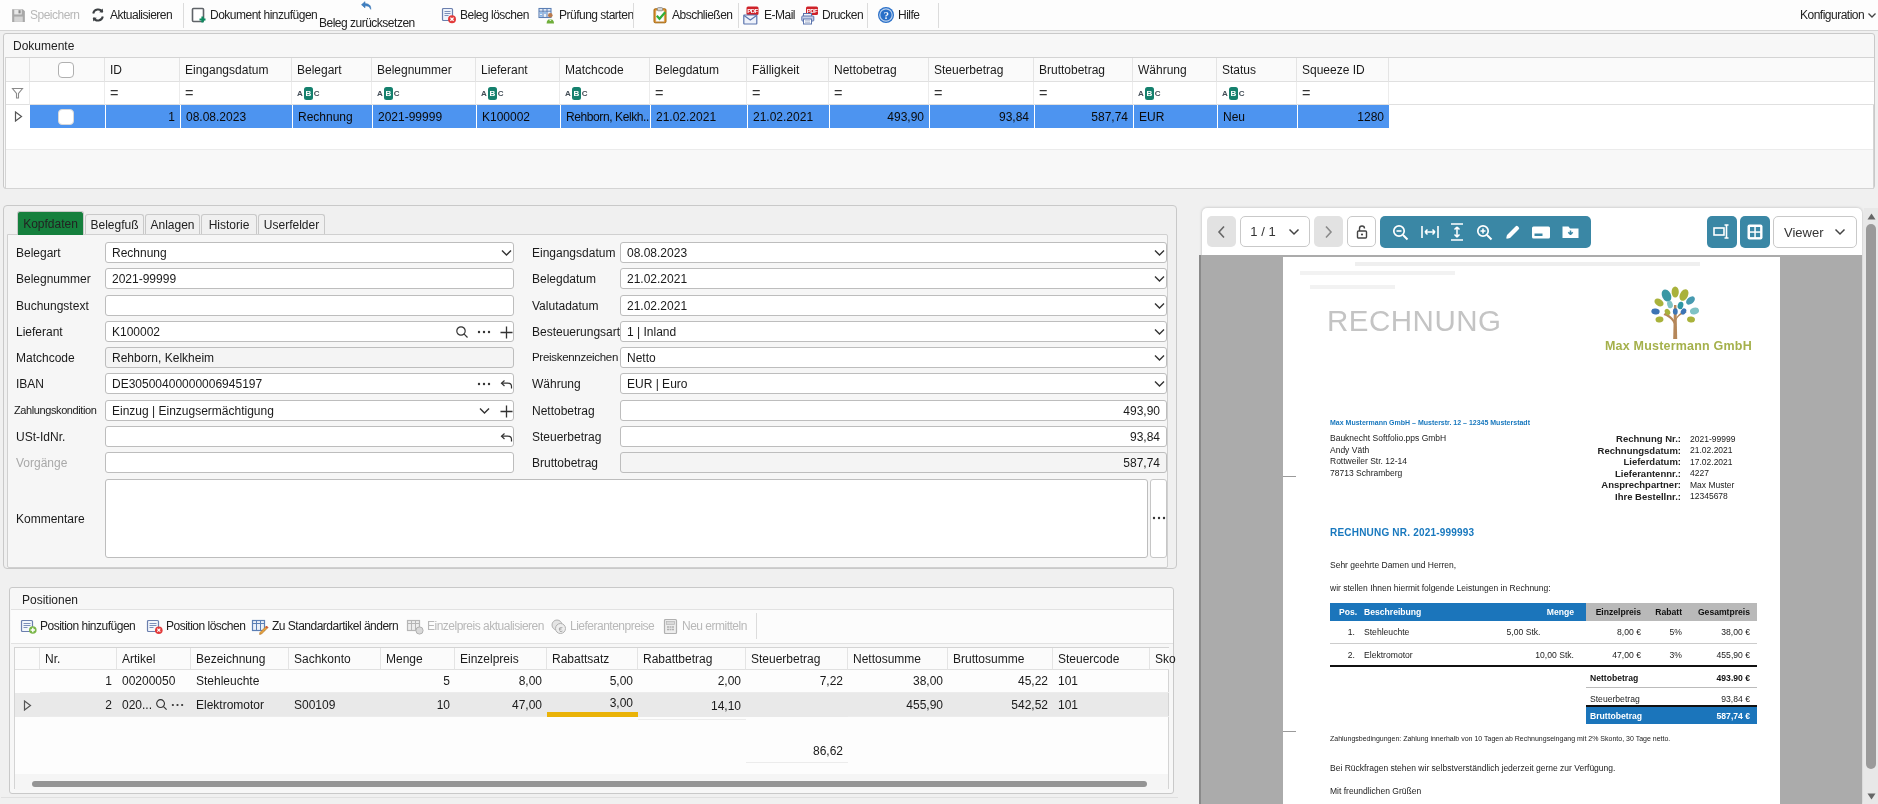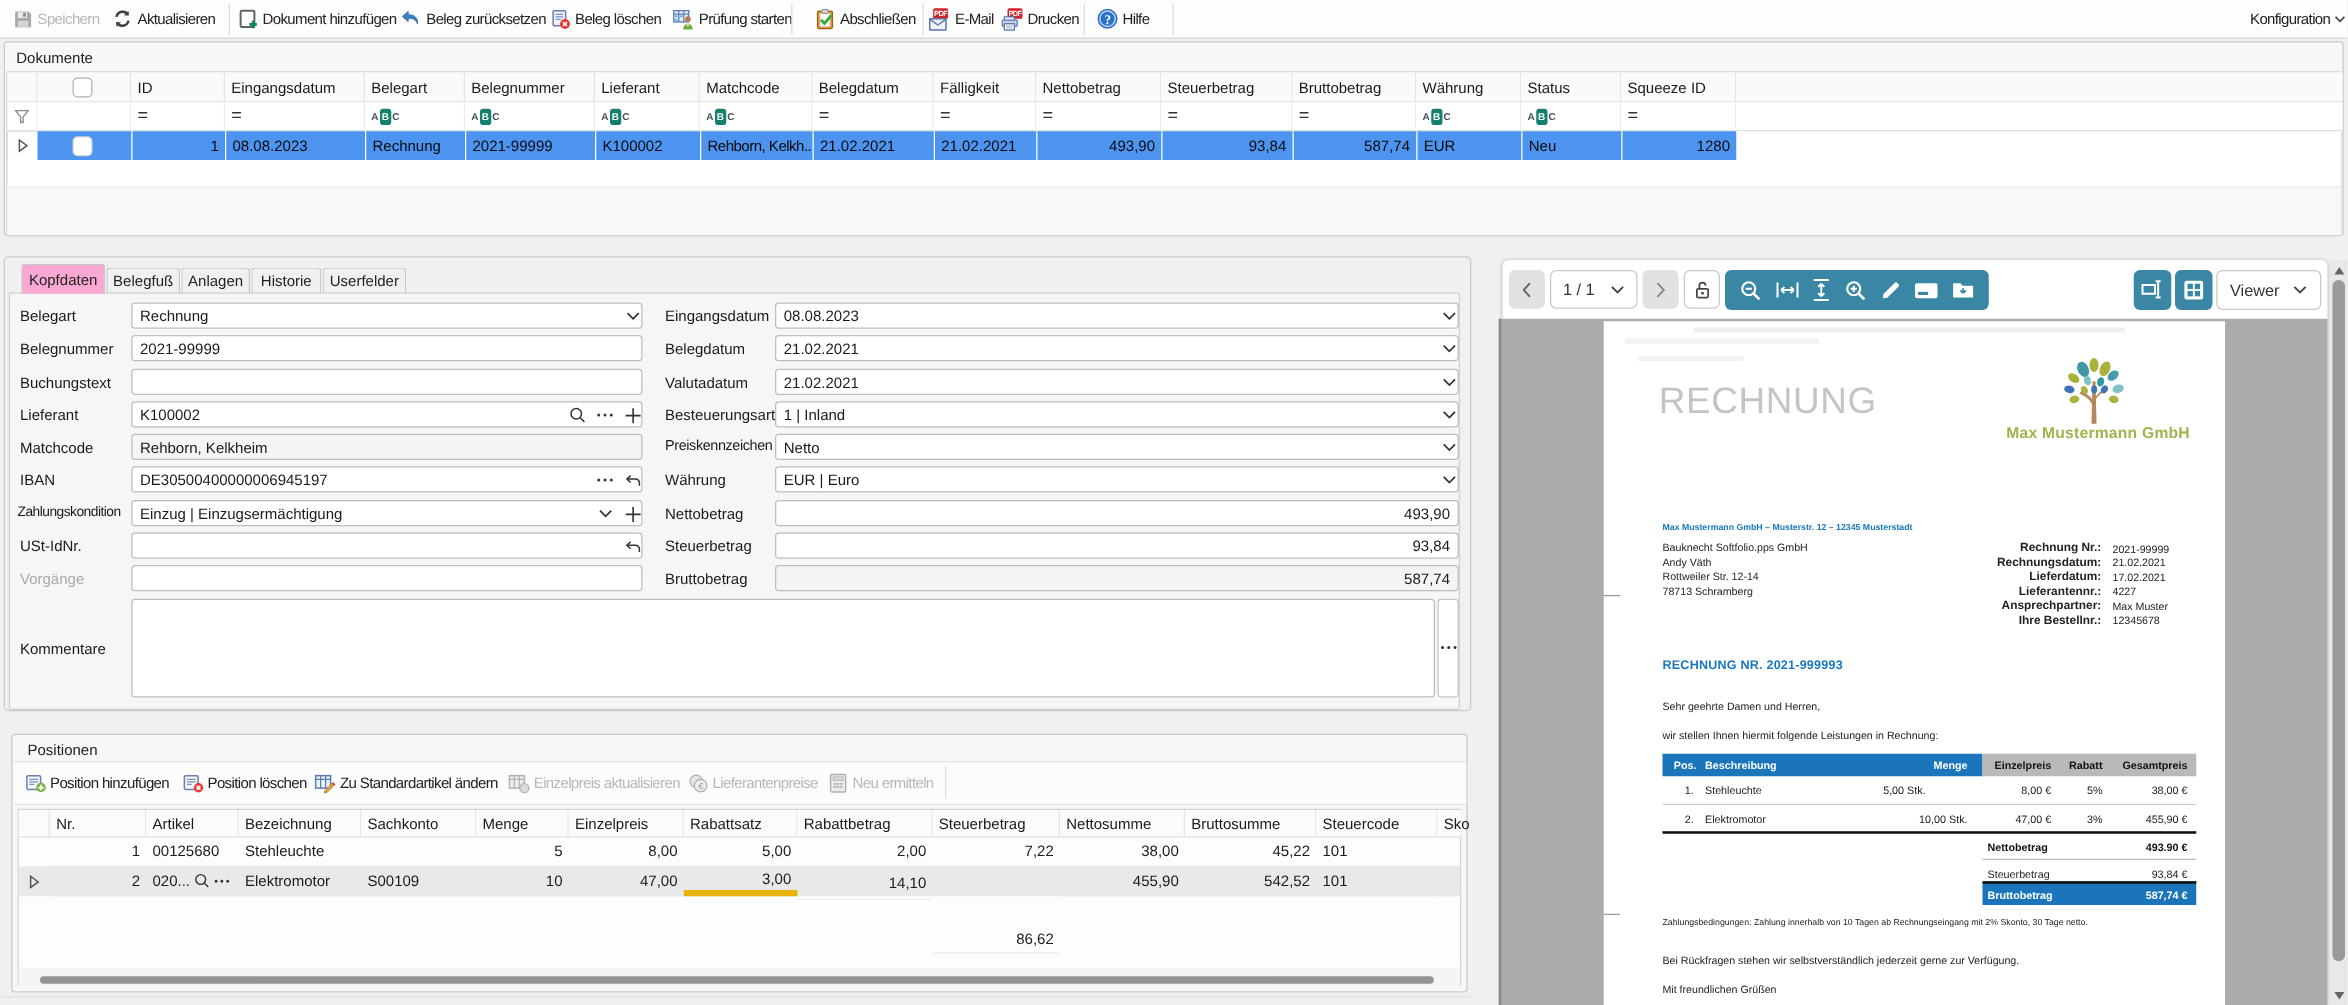--- a/index.html
+++ b/index.html
@@ -30,21 +30,21 @@
 
 
 .flabel { position:absolute; font-size:12px; color:#1a1a1a; white-space:nowrap; }
 .finput { position:absolute; height:21px; background:#fff; border:1px solid #bdbdbd; border-radius:3px; font-size:12px; display:flex; align-items:center; padding:0 6px; white-space:nowrap; }
 .finput.ro { background:#f4f4f4; }
 .finput.r { justify-content:flex-end; }
 .fic { position:absolute; color:#333; font-size:12px; display:flex; align-items:center; justify-content:center; }
 
 
 .tab { position:absolute; border:1px solid #c9c9c9; border-bottom:none; border-radius:3px 3px 0 0; background:#f0f0f0; display:flex; align-items:center; justify-content:center; font-size:12px; color:#222; }
-.tab.active { background:#f9a8d4; }
+.tab.active { background:#15803d; }
 
 
 #viewerpanel { position:absolute; left:1202px; top:208px; width:660px; height:596px; background:#fff; border-radius:5px 5px 0 0; box-shadow:0 0 3px rgba(0,0,0,0.25); }
 .vbtn { position:absolute; border-radius:5px; display:flex; align-items:center; justify-content:center; }
 .teal { background:#3a87a5; color:#fff; }
 .graybtn { background:#e2e2e2; color:#555; }
 .whitebtn { background:#fff; border:1px solid #4c1d95; color:#333; }
 
 svg { display:block; }
 </style>
@@ -71,21 +71,21 @@
     <span>Aktualisieren</span>
   </div>
   <div class="tsep" style="left:183px;"></div>
   <div class="tbtn" style="left:190px;">
     <svg width="17" height="17" viewBox="0 0 17 17">
         <rect x="2.5" y="1.5" width="11" height="13" rx="1" fill="#fff" stroke="#5f6368" stroke-width="1.6"></rect>
         <path d="M12.5 9.5 v6 M9.5 12.5 h6" stroke="#0b8a5f" stroke-width="2.2"></path>
       </svg>
     <span>Dokument hinzufügen</span>
   </div>
-  <div class="tbtn" style="left:319px;">
+  <div class="tbtn" style="left:319px;flex-direction:column;">
     <svg width="19" height="17" viewBox="0 0 19 17">
         <path d="M7.5 2.2 L3 6.2 L7.5 10.2 V7.6 C11.5 7.4 13.8 8.8 15 12.2 C15.5 7 12.4 4.8 7.5 4.8 Z" fill="#3f7fc1" stroke="#3472b2" stroke-width="0.8"></path>
       </svg>
     <span>Beleg zurücksetzen</span>
   </div>
   <div class="tbtn" style="left:440px;">
     <svg width="17" height="17" viewBox="0 0 17 17">
         <rect x="2.5" y="1.5" width="10" height="12" rx="1" fill="#eef3fb" stroke="#6b7fae" stroke-width="1.2"></rect>
         <path d="M4.5 4.5h6M4.5 6.5h6M4.5 8.5h4" stroke="#7d90ba" stroke-width="1"></path>
         <circle cx="12" cy="12.2" r="4" fill="#e23b3b"></circle>
@@ -482,21 +482,21 @@
     <div class="gh" style="left:1038px; top:0; width:97px; height:22px; background:#fbfbfb;">Steuercode</div>
     <div class="gh" style="left:1135px; top:0; width:19px; height:22px; background:#fbfbfb; border-right:none;">Sko</div>
     <div class="abs" style="left:0; top:45px; width:1153px; height:24px; background:#e9e9e9;"></div>
     <div class="abs" style="left:0px; top:45px; width:25px; height:24px; display:flex; align-items:center; justify-content:center;">
         <svg width="9" height="11" viewBox="0 0 9 11">
           <path d="M1.5 1 L7.5 5.5 L1.5 10 Z" fill="none" stroke="#555" stroke-width="1.2"></path>
         </svg>
       </div>
     <div class="gc r" style="left:25px; top:22px; width:77px; height:23px; border-bottom:1px solid #ececec;">1</div>
     <div class="gc r" style="left:25px; top:45px; width:77px; height:24px; border-bottom:1px solid #ececec;">2</div>
-    <div class="gc" style="left:102px; top:22px; width:74px; height:23px; border-bottom:1px solid #ececec;">00125680</div>
+    <div class="gc" style="left:102px; top:22px; width:74px; height:23px; border-bottom:1px solid #ececec;">00200050</div>
     <div class="gc" style="left:102px; top:45px; width:74px; height:24px; border-bottom:1px solid #ececec;">
         <span style="margin-right:3px;">020...</span>
         <svg width="13" height="13" viewBox="0 0 14 14">
           <circle cx="6" cy="6" r="4.2" fill="none" stroke="#333" stroke-width="1.2"></circle>
           <path d="M9.2 9.2 L12.5 12.5" stroke="#333" stroke-width="1.2"></path>
         </svg>
         <svg width="13" height="4" viewBox="0 0 14 4" style="margin-left:3px;">
           <circle cx="2" cy="2" r="1.2" fill="#333"></circle>
           <circle cx="7" cy="2" r="1.2" fill="#333"></circle>
           <circle cx="12" cy="2" r="1.2" fill="#333"></circle>

